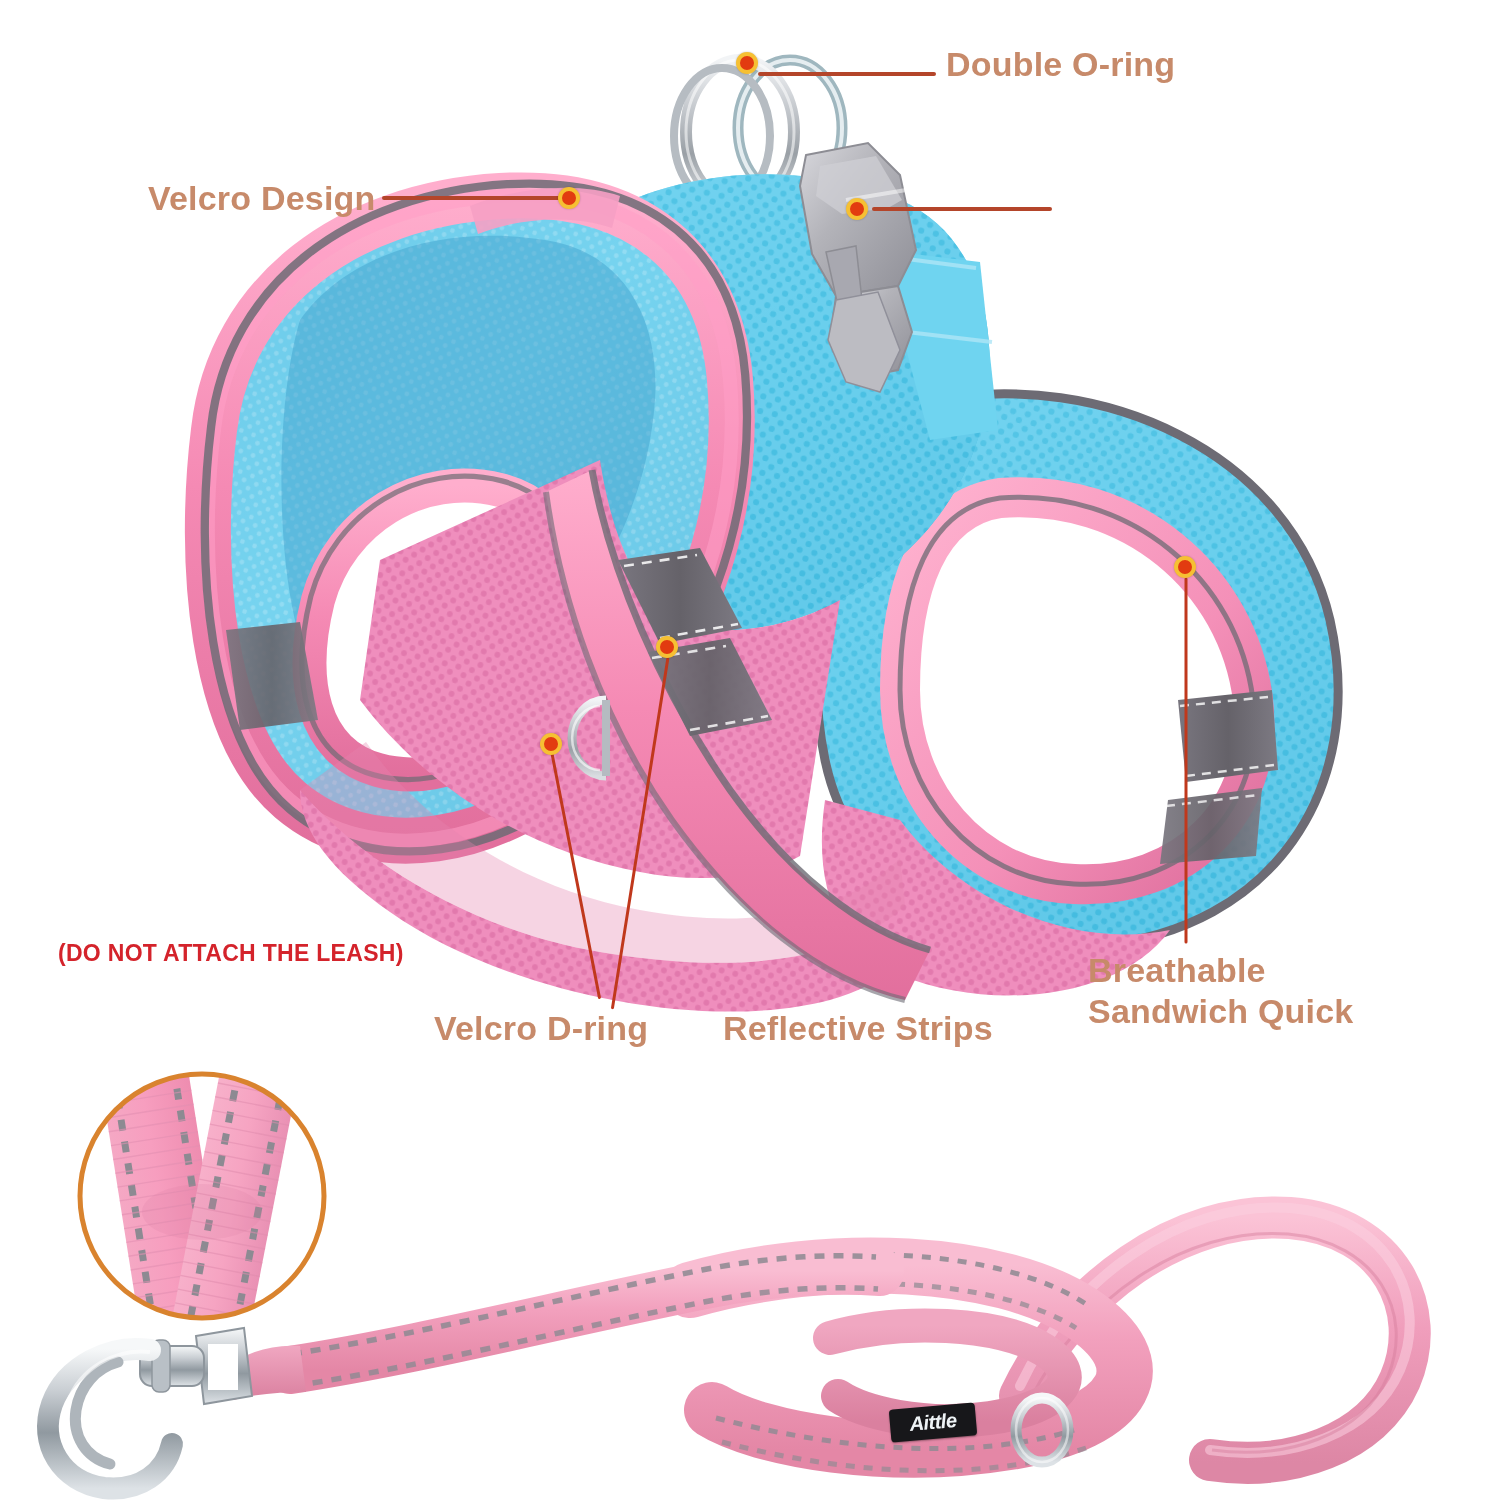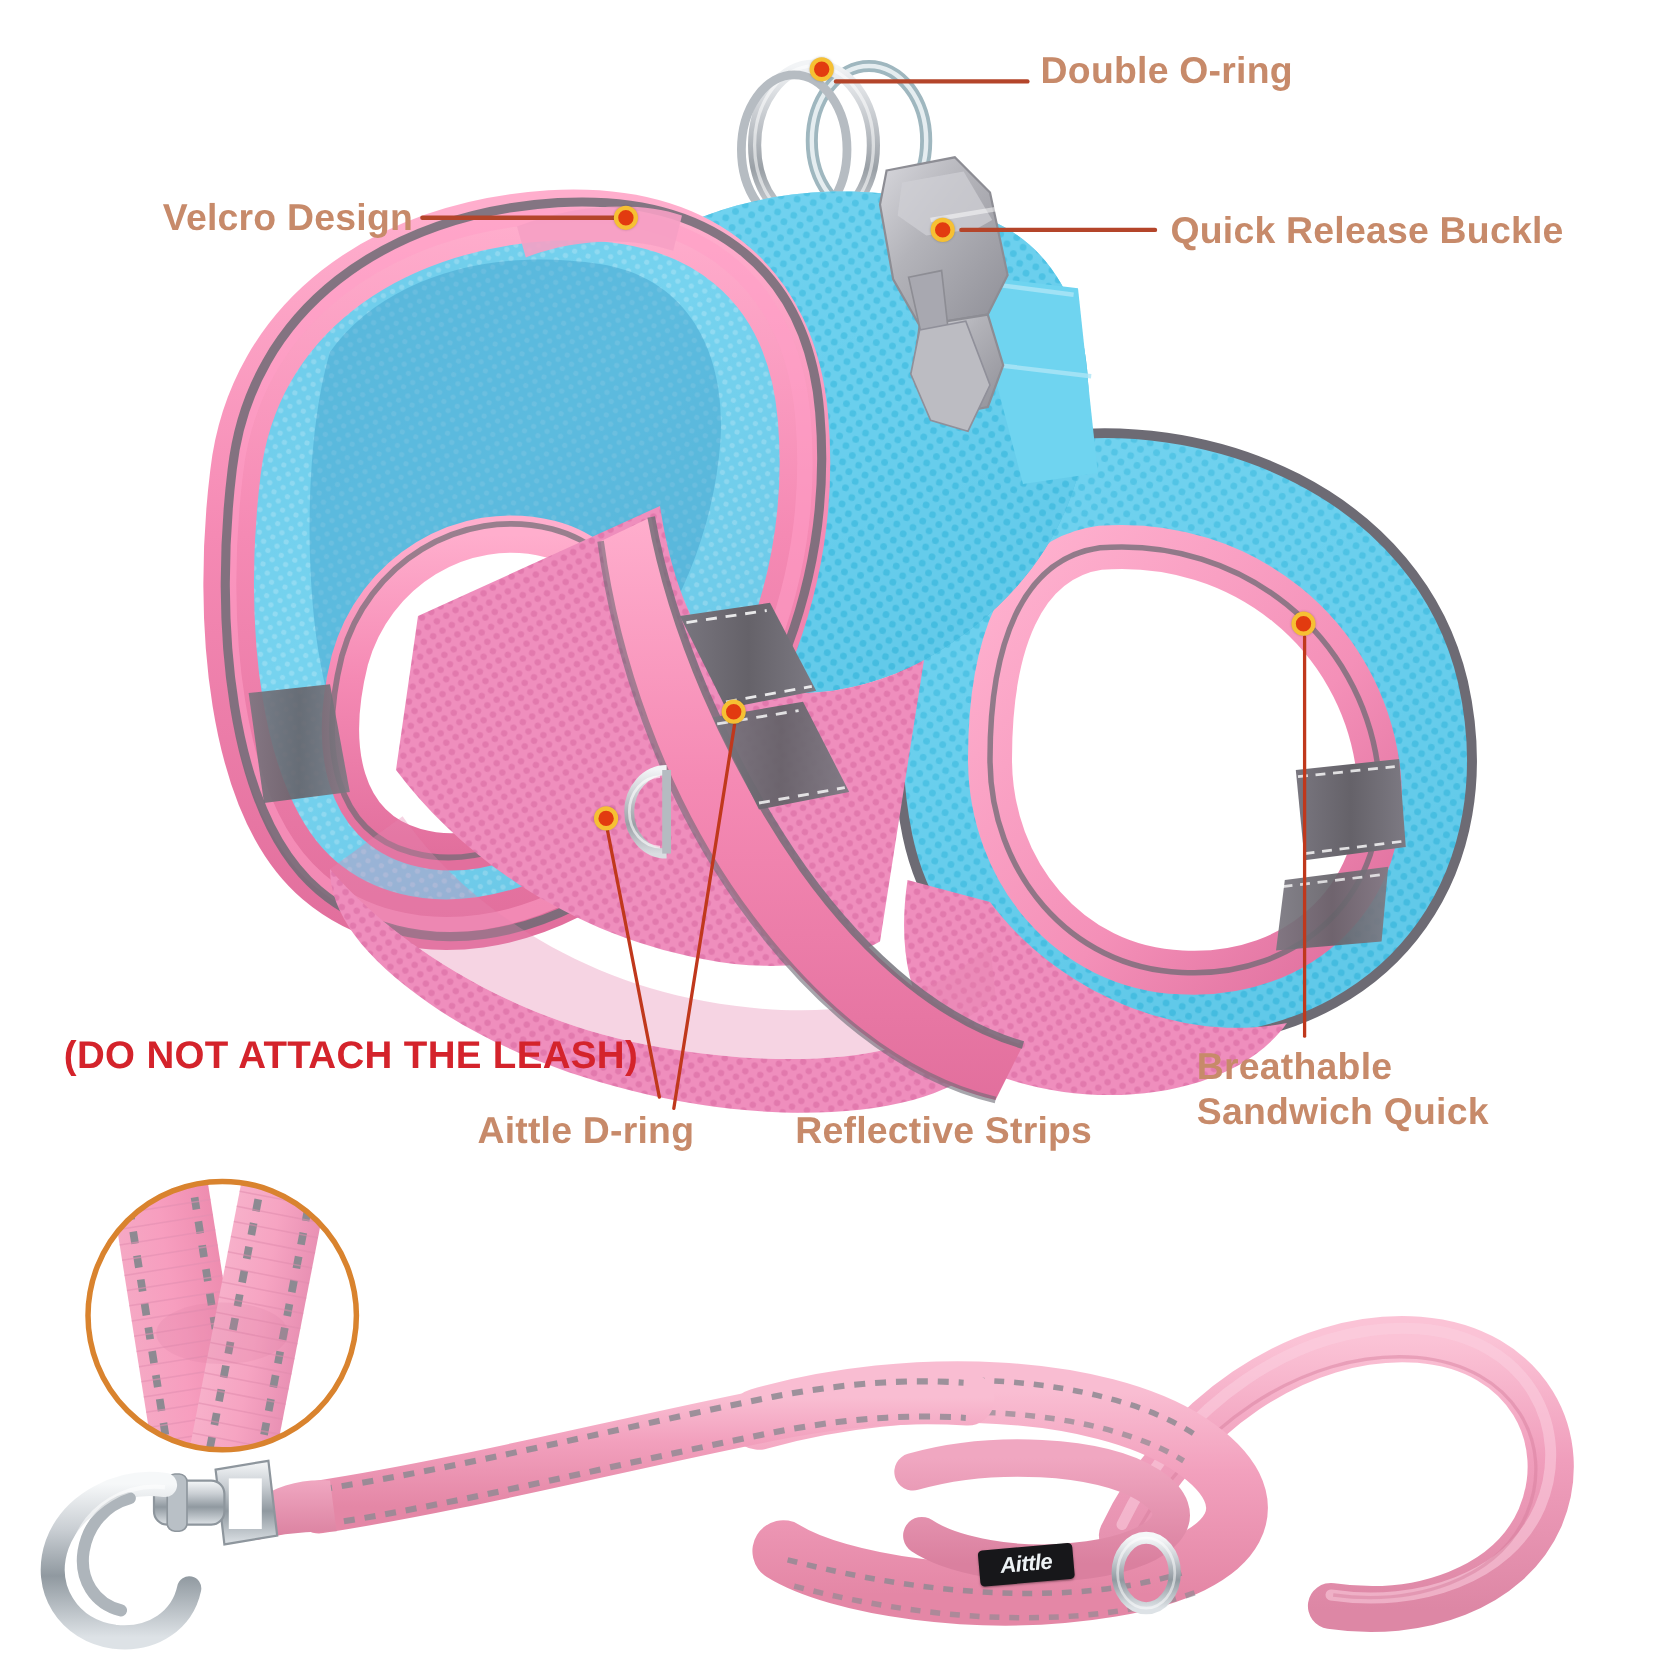--- a/index.html
+++ b/index.html
@@ -45,21 +45,21 @@
     border-radius: 50%;
     background: #e23b10;
     border: 4px solid #f6c033;
     box-sizing: border-box;
     box-shadow: 0 0 2px rgba(0,0,0,.25);
   }
 
   .warning-text {
     position: absolute;
     color: #d4232b;
-    font-size: 35px;
+    font-size: 23px;
     font-weight: 700;
     letter-spacing: 0.3px;
     font-family: "Liberation Sans", sans-serif;
   }
 
   
   #harness { position:absolute; left:0; top:0; width:1512px; height:1060px; }
 
   
   #inset-circle {
@@ -371,30 +371,29 @@
   <div class="callout-line" style="left:758px; top:72px; width:178px;"></div>
   <div class="marker-dot" style="left:736px; top:52px;"></div>
   <div class="callout-label" style="left:946px; top:44px;">Double O-ring</div>
 
   <div class="callout-line" style="left:382px; top:196px; width:190px;"></div>
   <div class="marker-dot" style="left:558px; top:187px;"></div>
   <div class="callout-label" style="left:148px; top:178px;text-align:center;">Velcro Design</div>
 
   <div class="callout-line" style="left:872px; top:207px; width:180px;"></div>
   <div class="marker-dot" style="left:846px; top:198px;"></div>
-  <div class="callout-label" style="left:1064px; top:190px;">Quick Release Buckle</div>
 
   <div class="callout-line thin" style="left:1186px; top:576px; width:366px; transform:rotate(90deg);"></div>
   <div class="marker-dot" style="left:1174px; top:556px;"></div>
   <div class="callout-label" style="left:1088px; top:950px;">Breathable
 Sandwich Quick</div>
 
   <div class="callout-line thin" style="left:552px; top:752px; width:250px; transform:rotate(79deg);"></div>
   <div class="marker-dot" style="left:540px; top:733px;"></div>
-  <div class="callout-label" style="left:434px; top:1008px;">Aittle D-ring</div>
+  <div class="callout-label" style="left:434px; top:1008px;">Velcro D-ring</div>
 
   <div class="callout-line thin" style="left:668px; top:656px; width:356px; transform:rotate(99deg);"></div>
   <div class="marker-dot" style="left:656px; top:636px;"></div>
   <div class="callout-label" style="left:723px; top:1008px;">Reflective Strips</div>
 
   <div class="warning-text" style="left:58px; top:940px;">(DO NOT ATTACH THE LEASH)</div>
 
   <svg id="inset-circle" viewBox="0 0 268 268">
     <defs>
       <clipPath id="insetClip">

